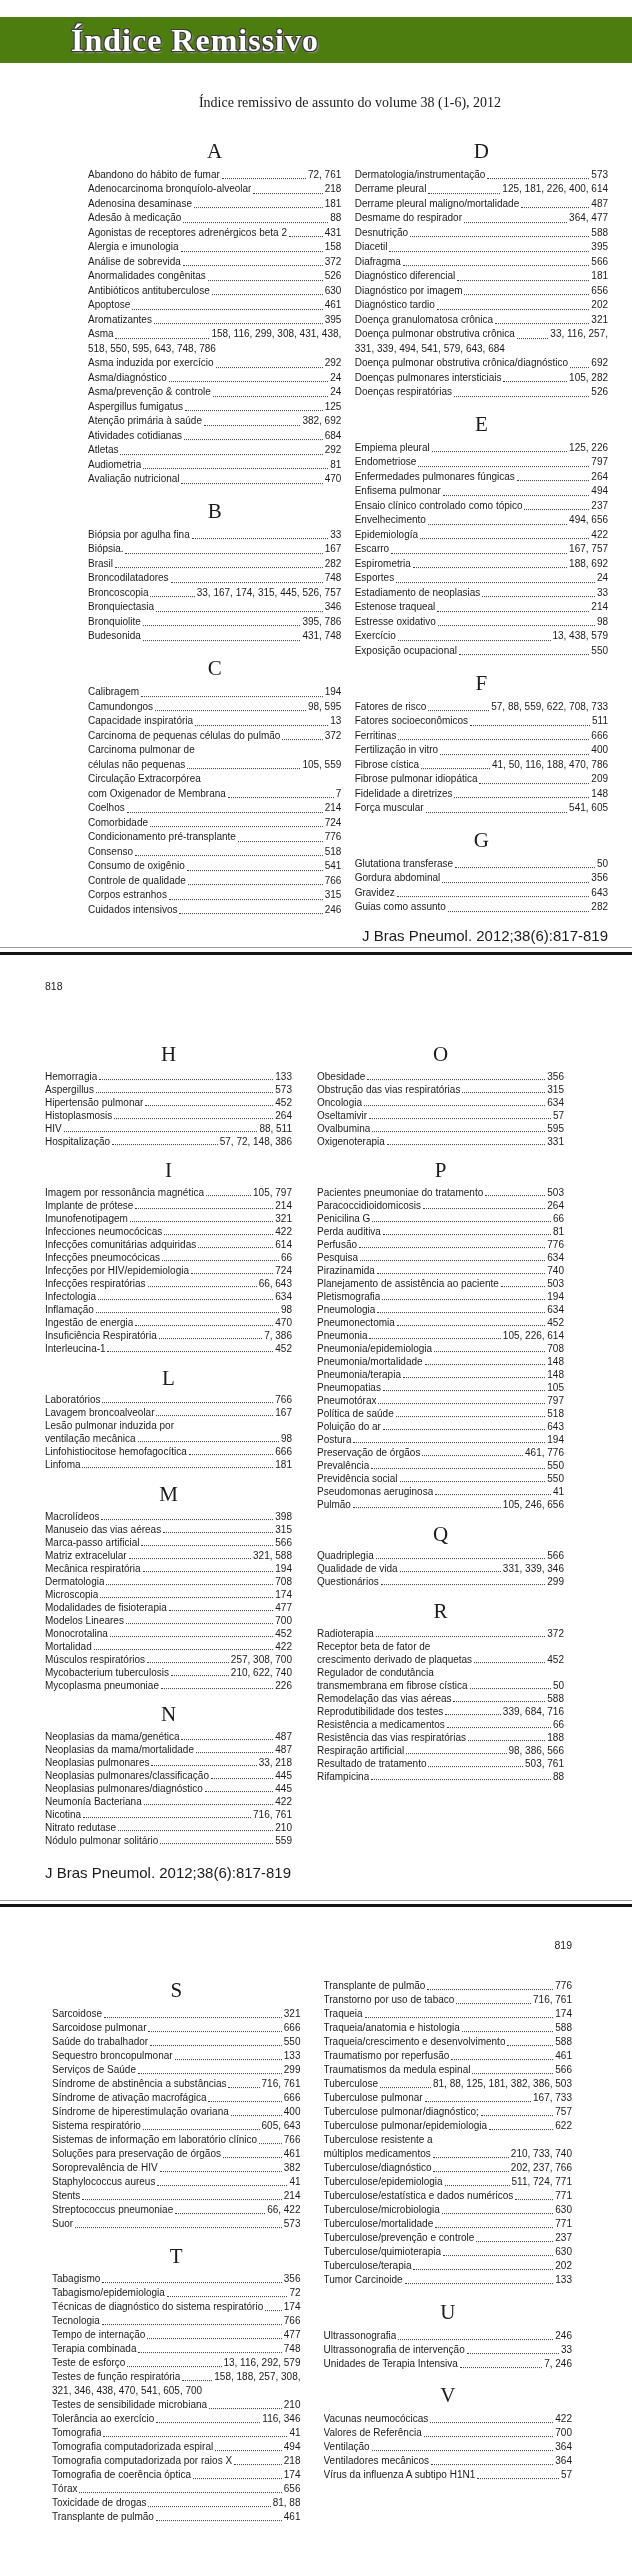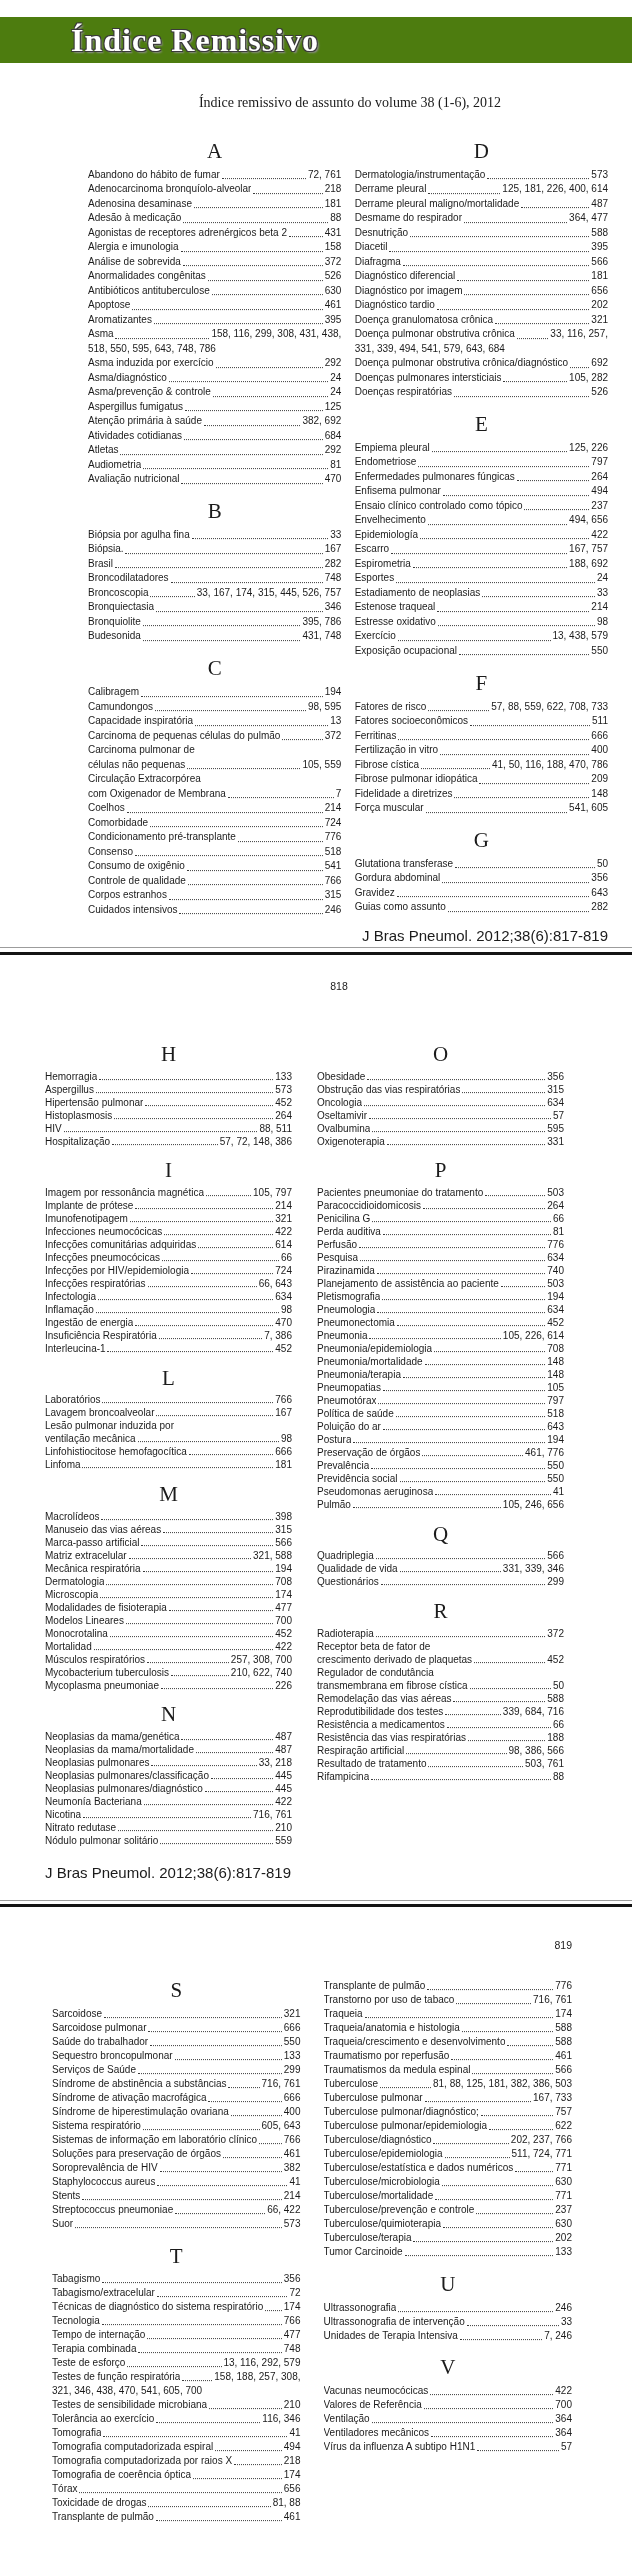--- a/index.html
+++ b/index.html
@@ -11,21 +11,21 @@
   .p3{height:666px}
   .separator{height:10.5px;background:#fff;border-top:1px solid #9c9c9c}
   .separator::after{content:"";display:block;height:2.9px;background:#141414;margin-top:3.8px}
   .banner{height:46px;background:#4d7c0f;margin-top:17px;display:flex;align-items:center}
   .banner-title{font-family:"Liberation Serif",serif;font-weight:bold;font-size:32px;color:#fff;
     padding-left:71px;letter-spacing:1px;
     text-shadow:-1px -1px 0 #3a3a3a,1px -1px 0 #3a3a3a,-1px 1px 0 #3a3a3a,1px 1px 0 #3a3a3a,1.9px 1.9px 1.9px #8f8f8f}
   .subtitle{font-family:"Liberation Serif",serif;font-weight:normal;font-size:14px;text-align:center;
     margin-top:32px;margin-left:67px;margin-right:0}
   .pagelabel{font-size:10.5px;line-height:14.4px}
-  .pagelabel.left{margin-top:21px;padding-left:45px;text-align:center}
+  .pagelabel.left{margin-top:21px;padding-left:45px;text-align:left}
   .pagelabel.right{margin-top:28px;padding-right:61px;text-align:right}
   .cols{display:flex;align-items:flex-start}
   .p1 .cols{margin-top:29px;padding:0 25px 0 88px;gap:13.4px}
   .p2 .cols{margin-top:50px;padding:0 69px 0 45px;gap:25px}
   .p3 .cols{margin-top:27px;padding:0 61px 0 52px;gap:23px}
   .col{flex:1 1 0;min-width:0}
   .letter{font-family:"Liberation Serif",serif;font-size:21px;line-height:23px;text-align:center;margin:13.4px 0 4.8px}
   .p2 .letter{margin:11.5px 0 3.8px}
   .col > .letter:first-child{margin-top:0}
   .line{display:flex;white-space:nowrap;font-size:10px}
@@ -1458,21 +1458,21 @@
           <div class="letter">T</div>
           <div class="entry">
             <div class="line">
               <div class="term">Tabagismo</div>
               <div class="dots"></div>
               <div class="num">356</div>
             </div>
           </div>
           <div class="entry">
             <div class="line">
-              <div class="term">Tabagismo/extracelular</div>
+              <div class="term">Tabagismo/epidemiologia</div>
               <div class="dots"></div>
               <div class="num">72</div>
             </div>
           </div>
           <div class="entry">
             <div class="line">
               <div class="term">Técnicas de diagnóstico do sistema respiratório</div>
               <div class="dots"></div>
               <div class="num">174</div>
             </div>
@@ -1648,20 +1648,30 @@
               <div class="term">Tuberculose pulmonar/diagnóstico;</div>
               <div class="dots"></div>
               <div class="num">757</div>
             </div>
           </div>
           <div class="entry">
             <div class="line">
               <div class="term">Tuberculose pulmonar/epidemiologia</div>
               <div class="dots"></div>
               <div class="num">622</div>
+            </div>
+          </div>
+          <div class="entry">
+            <div class="line">
+              <div class="term">Tuberculose resistente a</div>
+            </div>
+            <div class="line">
+              <div class="term">múltiplos medicamentos</div>
+              <div class="dots"></div>
+              <div class="num">210, 733, 740</div>
             </div>
           </div>
           <div class="entry">
             <div class="line">
               <div class="term">Tuberculose/diagnóstico</div>
               <div class="dots"></div>
               <div class="num">202, 237, 766</div>
             </div>
           </div>
           <div class="entry">

